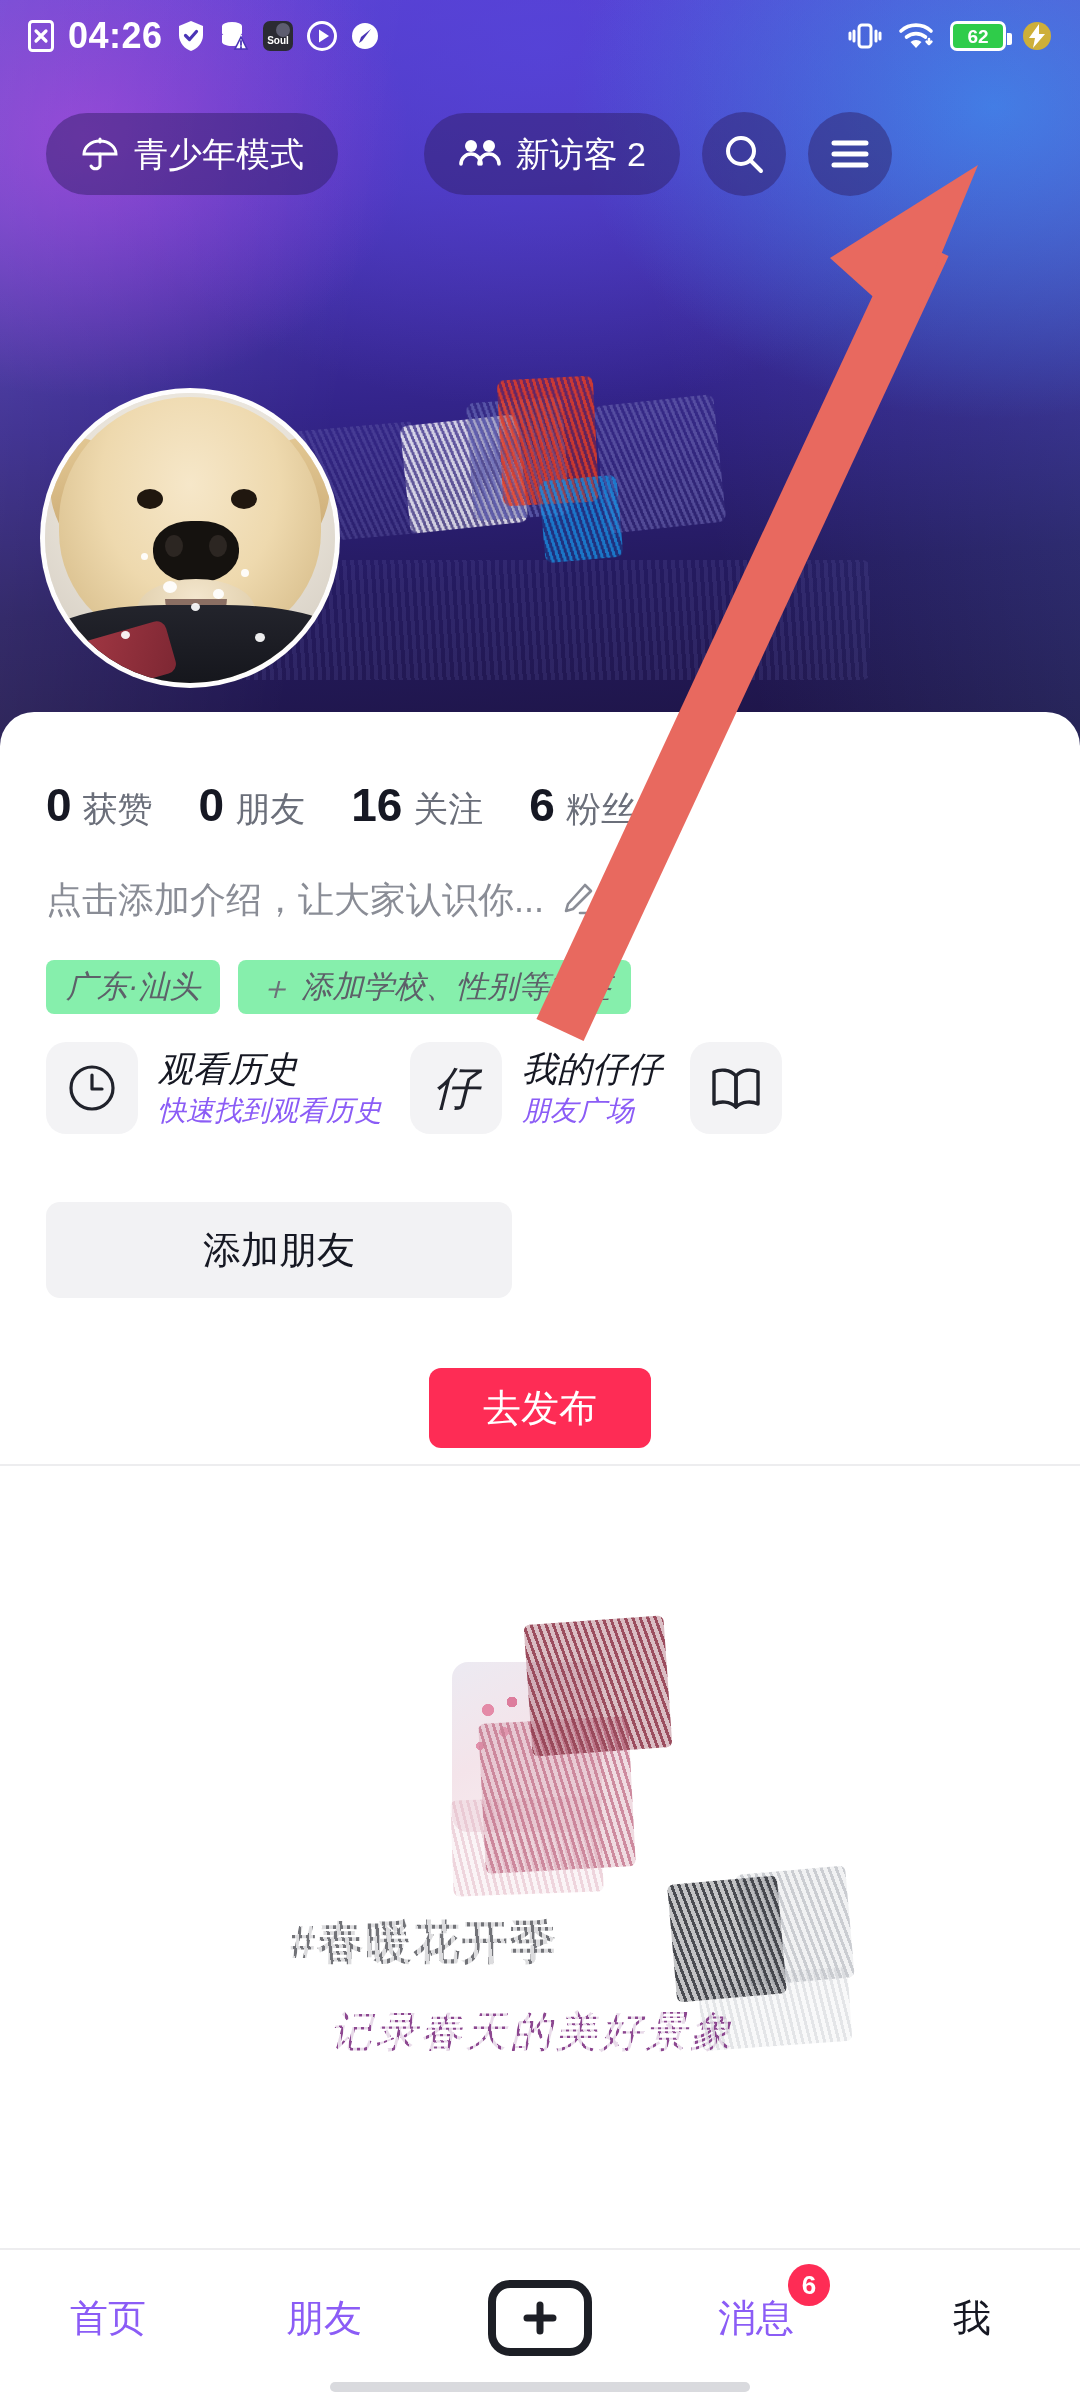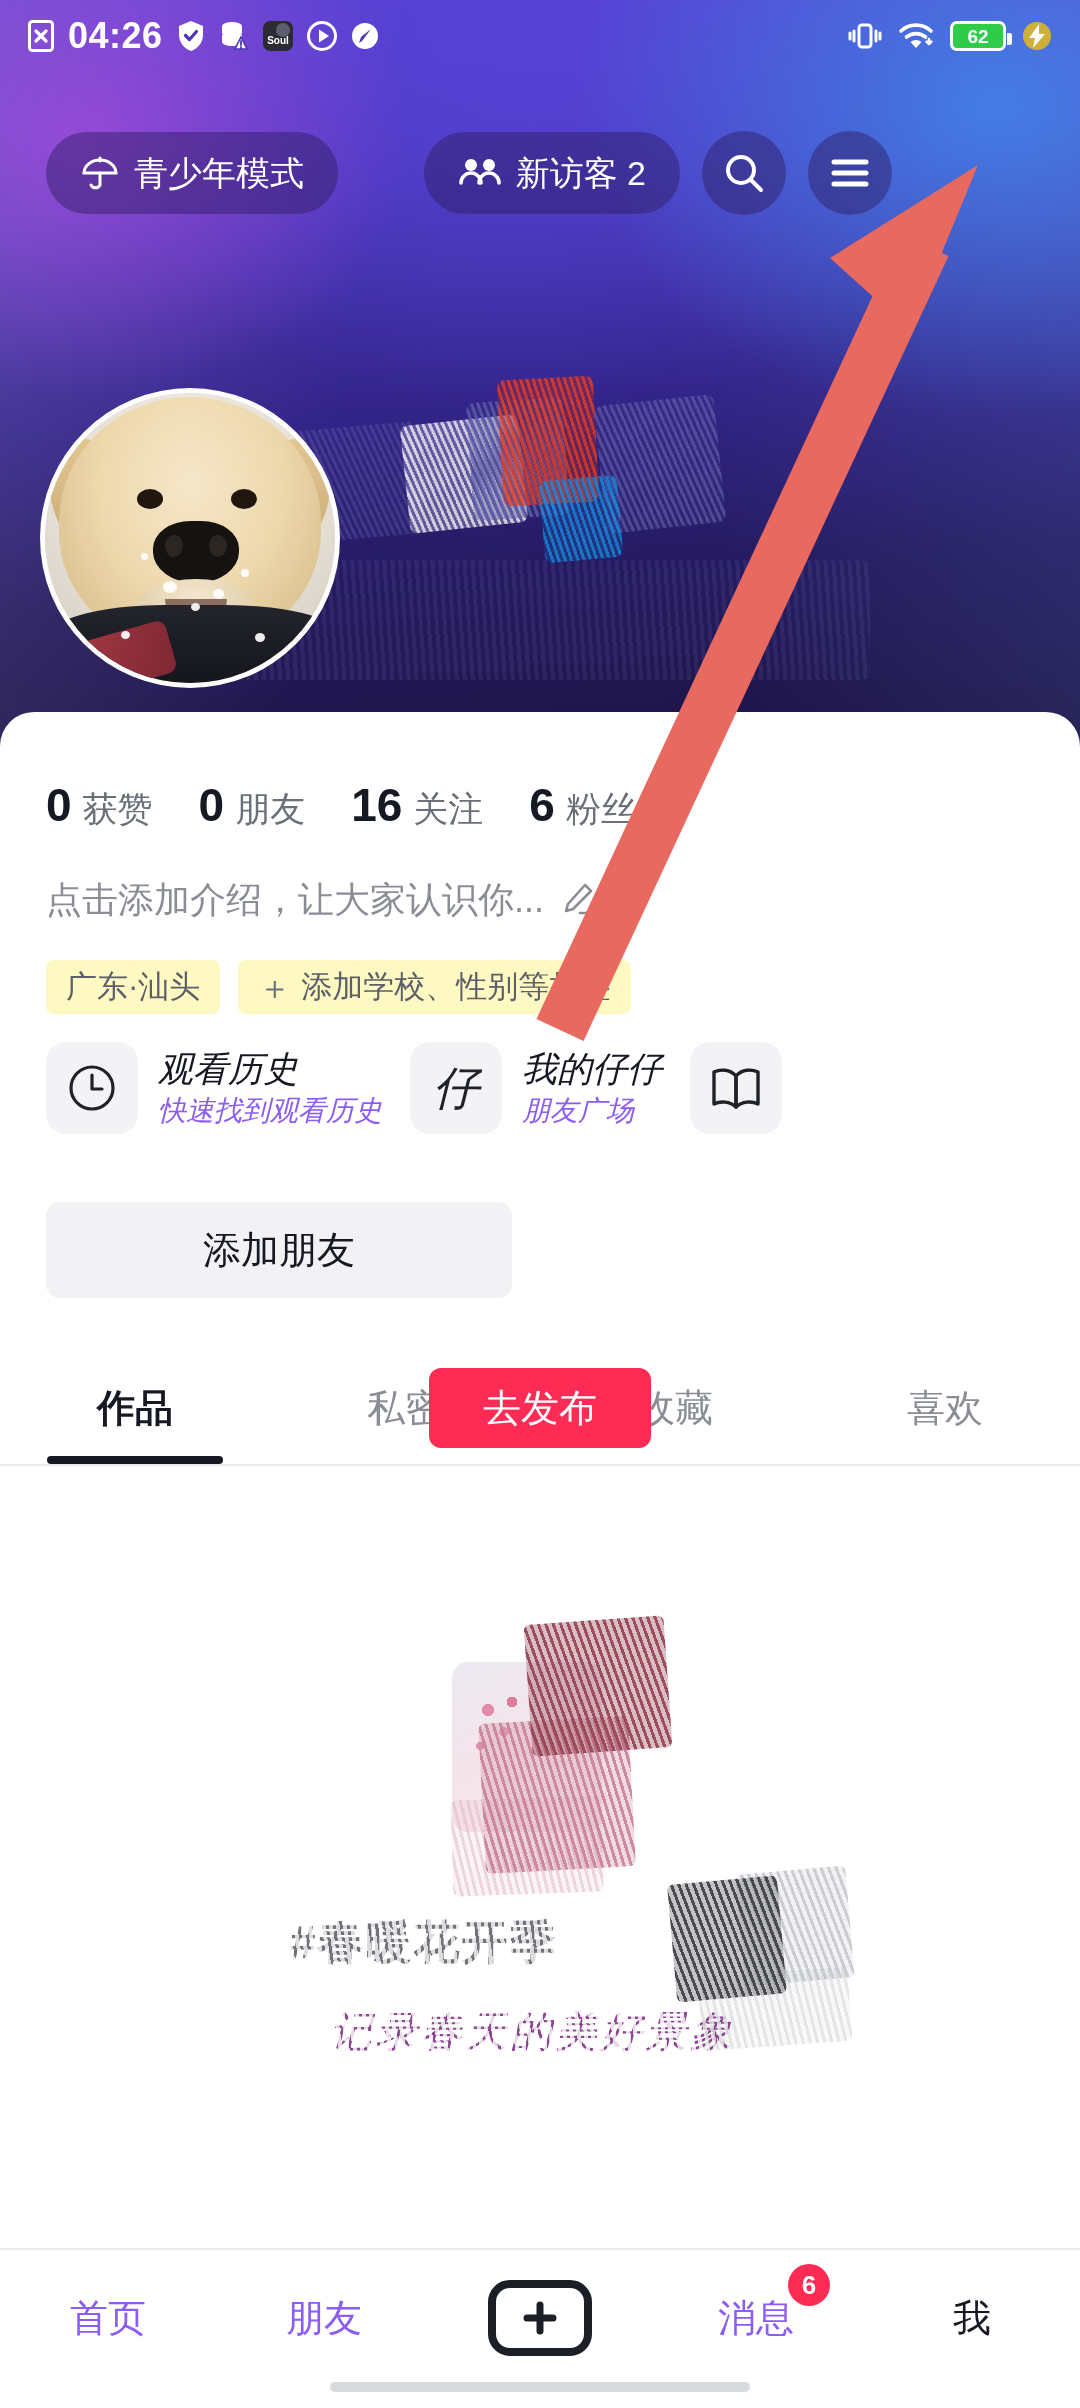--- a/index.html
+++ b/index.html
@@ -93,21 +93,21 @@
     background: #2fcc4a;
   }
   .batt::after {
     content: ""; position: absolute; right: -9px; top: 9px;
     width: 5px; height: 12px; background: #fff; border-radius: 0 2px 2px 0;
   }
   .batt-num { font-size: 19px; font-weight: bold; color: #fff; line-height: 1; }
 
   
   .topbar {
-    position: absolute; left: 0; top: 125px; width: 922px; height: 96px;
+    position: absolute; left: 0; top: 106px; width: 922px; height: 96px;
     display: flex; align-items: center; z-index: 30; padding: 0 24px;
   }
   .pill {
     height: 82px; border-radius: 41px;
     background: rgba(46,28,96,0.46);
     display: flex; align-items: center; gap: 14px;
     padding: 0 34px; color: #fff;
   }
   .pill-label { font-size: 34px; line-height: 1; white-space: nowrap; }
   .pill.teen { margin-left: 22px; }
@@ -203,23 +203,23 @@
   }
   .bio-text { font-size: 36px; color: #8a8d96; line-height: 1.1; }
 
   
   .tags {
     position: absolute; left: 46px; top: 248px;
     display: flex; align-items: center; gap: 18px;
   }
   .tag {
     height: 54px; padding: 0 20px; border-radius: 8px;
-    background: #fef9c3; color: #5d6069;
+    background: #86efac; color: #5d6069;
     display: flex; align-items: center; gap: 10px;
-    font-size: 31px; white-space: nowrap;
+    font-size: 31px; white-space: nowrap; font-style: italic;
   }
   .tag-plus { font-size: 33px; color: #6d7079; line-height: 1; }
 
   
   .cards {
     position: absolute; left: 46px; top: 330px;
     display: flex; align-items: center; gap: 28px;
   }
   .card {
     display: flex; align-items: center; gap: 20px;
@@ -575,34 +575,20 @@
             <path d="M28 12 C34 5 44 5 50 8 V40 C44 37 34 37 28 43 Z" fill="none" stroke="#20222b" stroke-width="3.4" stroke-linejoin="round"></path>
           </svg>
         </div>
       </div>
     </div>
 
     <div class="actions">
       <div class="act-btn">添加朋友</div>
     </div>
 
-    <div class="tabs">
-      <div class="tab active">
-          <span>作品</span>
-        </div>
-      <div class="tab">
-          <span>私密</span>
-        </div>
-      <div class="tab">
-          <span>收藏</span>
-        </div>
-      <div class="tab">
-          <span>喜欢</span>
-        </div>
-    </div>
     <div class="tabs-divider"></div>
 
     <div class="empty">
       <div class="banner-art">
         <div class="art-card">
           <div class="art-blossom"></div>
         </div>
         <div class="art-pink-light"></div>
         <div class="art-pink-mid"></div>
         <div class="art-pink-dark"></div>

